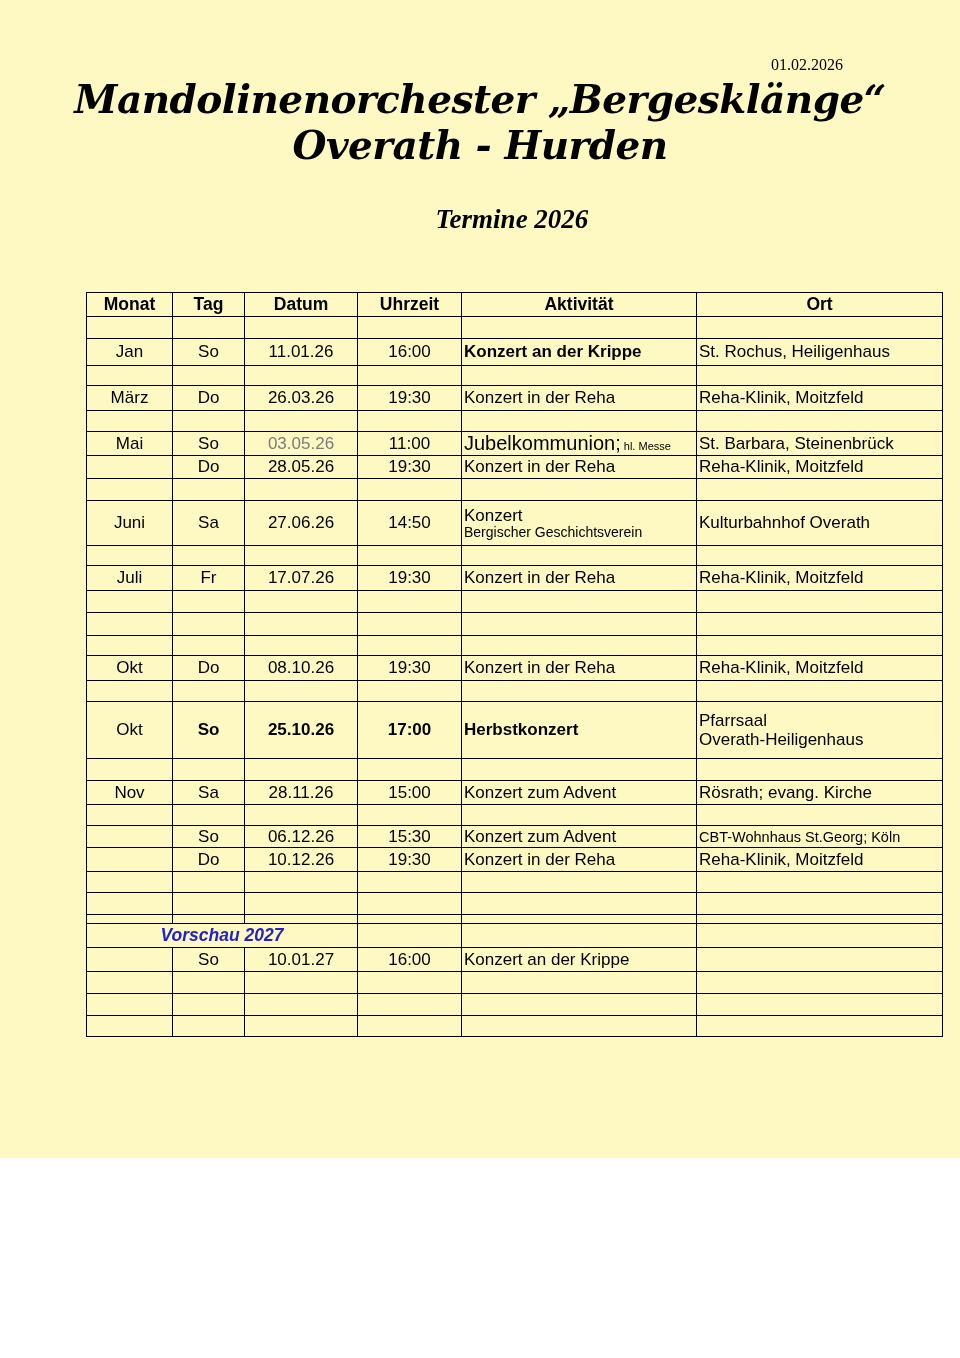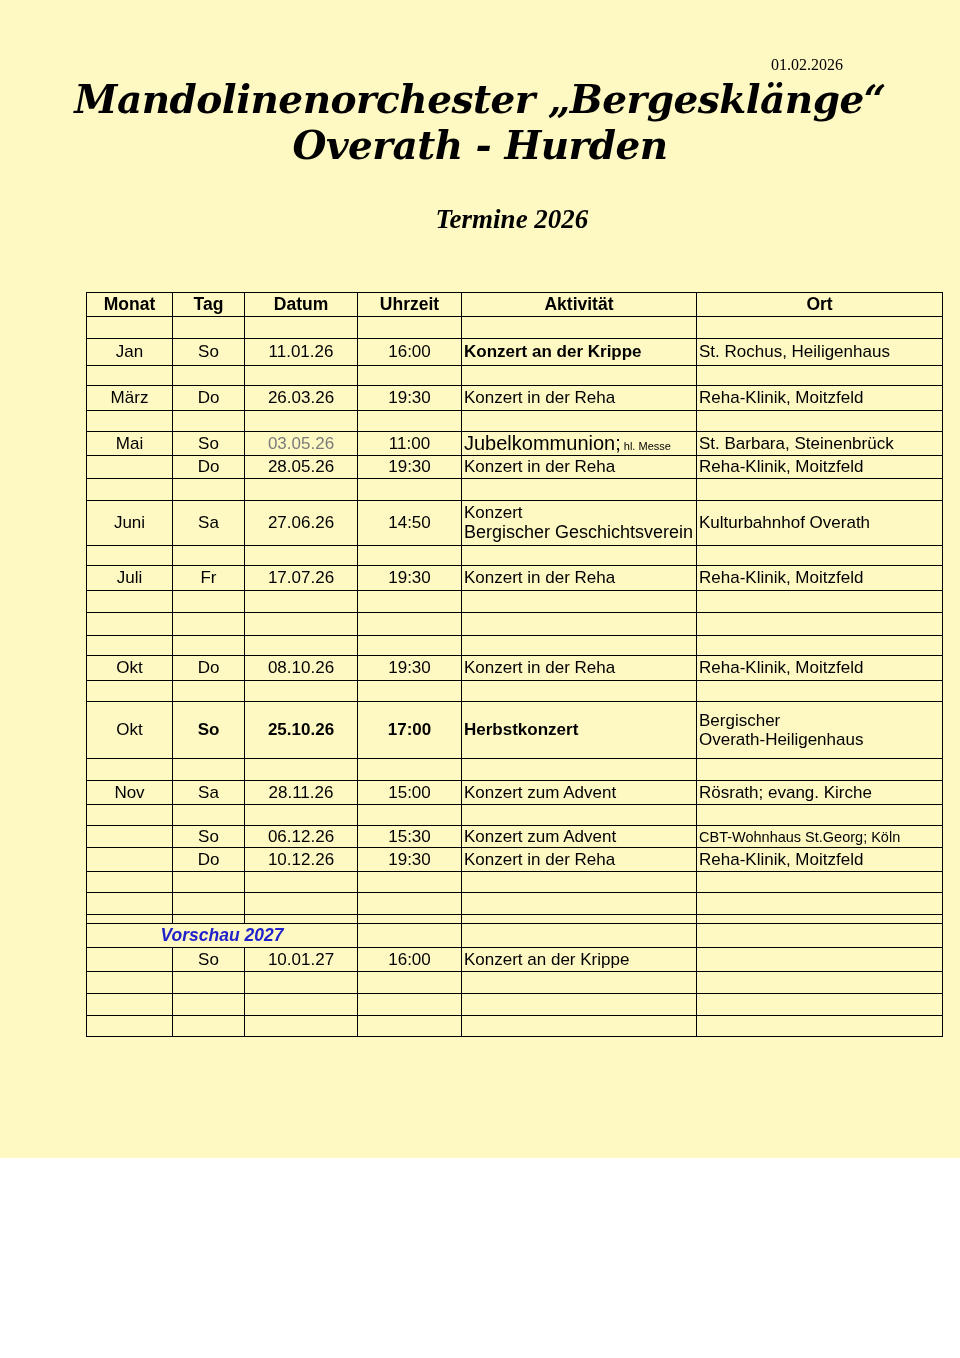--- a/index.html
+++ b/index.html
@@ -190,21 +190,21 @@
           <td class="c-center"></td>
           <td class="c-center"></td>
           <td class="c-left"></td>
           <td class="c-left"></td>
         </tr>
         <tr style="height: 45px;">
           <td class="c-center vtop"><span>Juni</span></td>
           <td class="c-center vtop"><span>Sa</span></td>
           <td class="c-center vtop"><span>27.06.26</span></td>
           <td class="c-center vtop"><span>14:50</span></td>
-          <td class="c-left vtop"><span>Konzert</span><div style="font-size: 18px;">Bergischer Geschichtsverein</div></td>
+          <td class="c-left vtop"><span>Konzert</span><div style="font-size: 14px;">Bergischer Geschichtsverein</div></td>
           <td class="c-left vtop"><span>Kulturbahnhof Overath</span></td>
         </tr>
         <tr style="height: 20px;">
           <td class="c-center"></td>
           <td class="c-center"></td>
           <td class="c-center"></td>
           <td class="c-center"></td>
           <td class="c-left"></td>
           <td class="c-left"></td>
         </tr>
@@ -255,21 +255,21 @@
           <td class="c-center"></td>
           <td class="c-left"></td>
           <td class="c-left"></td>
         </tr>
         <tr style="height: 57px;">
           <td class="c-center"><span>Okt</span></td>
           <td class="c-center"><span class="bold">So</span></td>
           <td class="c-center"><span class="bold">25.10.26</span></td>
           <td class="c-center"><span class="bold">17:00</span></td>
           <td class="c-left vtop"><span class="bold">Herbstkonzert</span></td>
-          <td class="c-left vtop"><span class="pre">Bergischer
+          <td class="c-left vtop"><span class="pre">Pfarrsaal
 Overath-Heiligenhaus</span></td>
         </tr>
         <tr style="height: 22px;">
           <td class="c-center"></td>
           <td class="c-center"></td>
           <td class="c-center"></td>
           <td class="c-center"></td>
           <td class="c-left"></td>
           <td class="c-left"></td>
         </tr>

